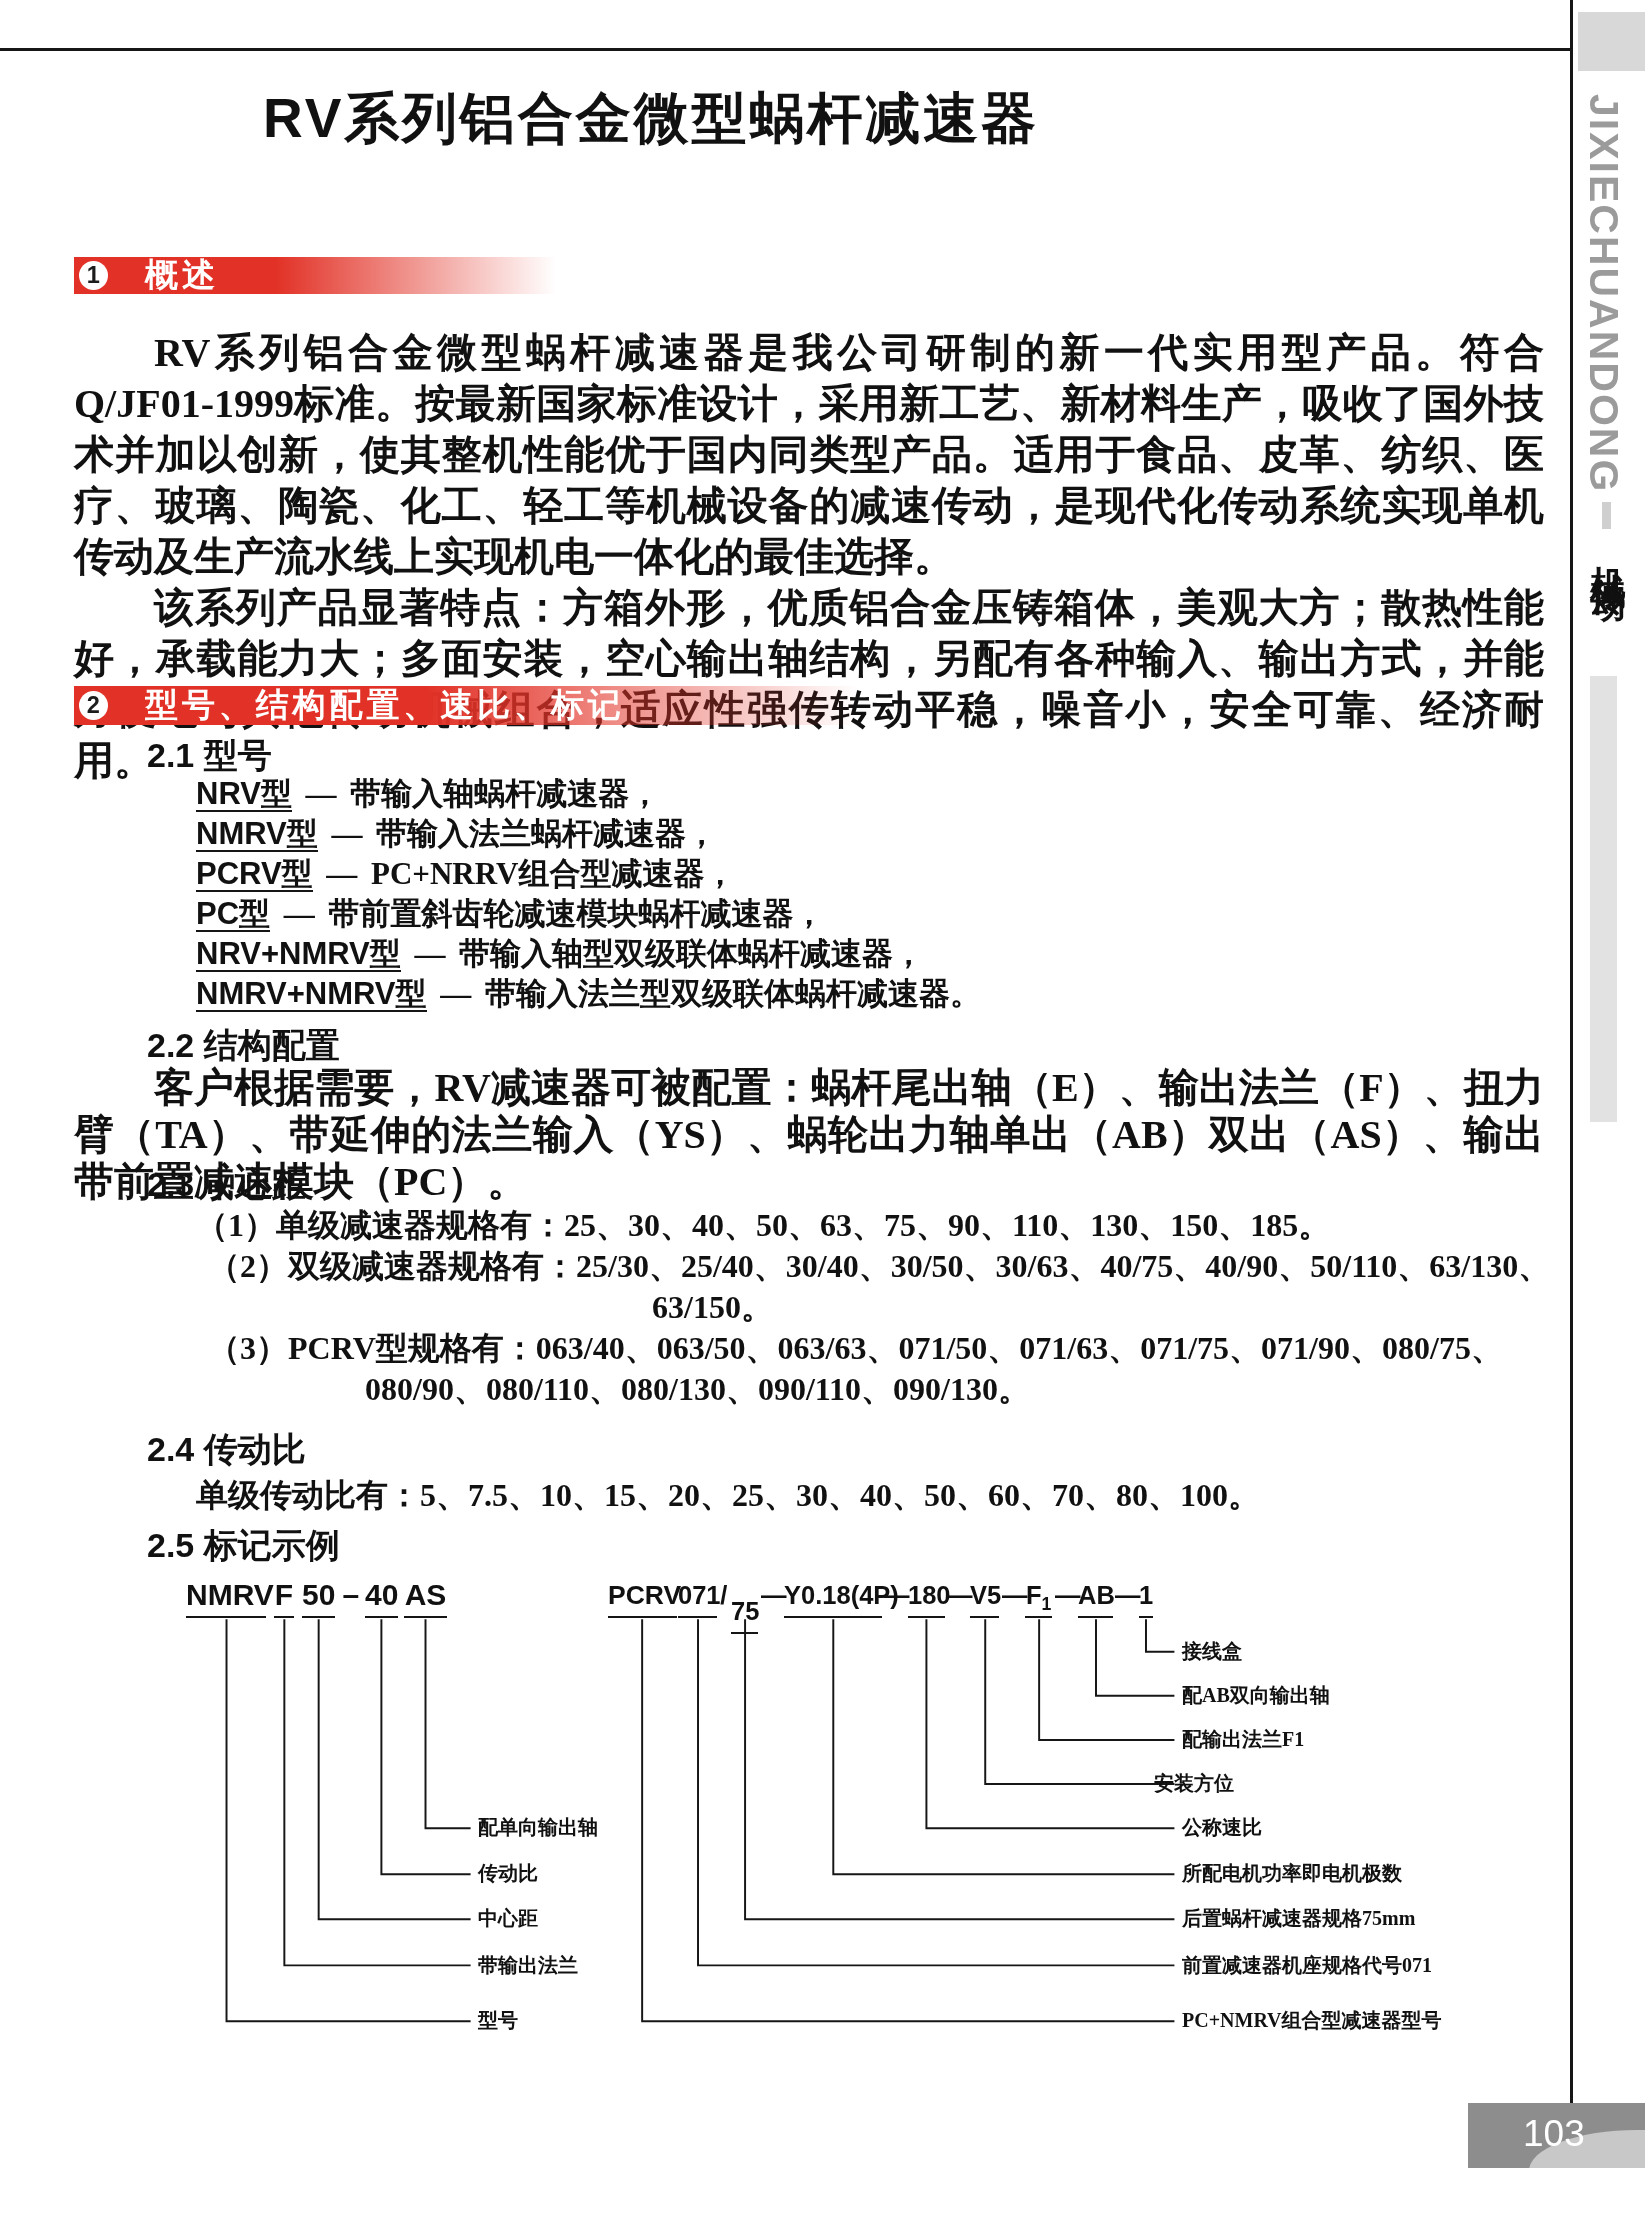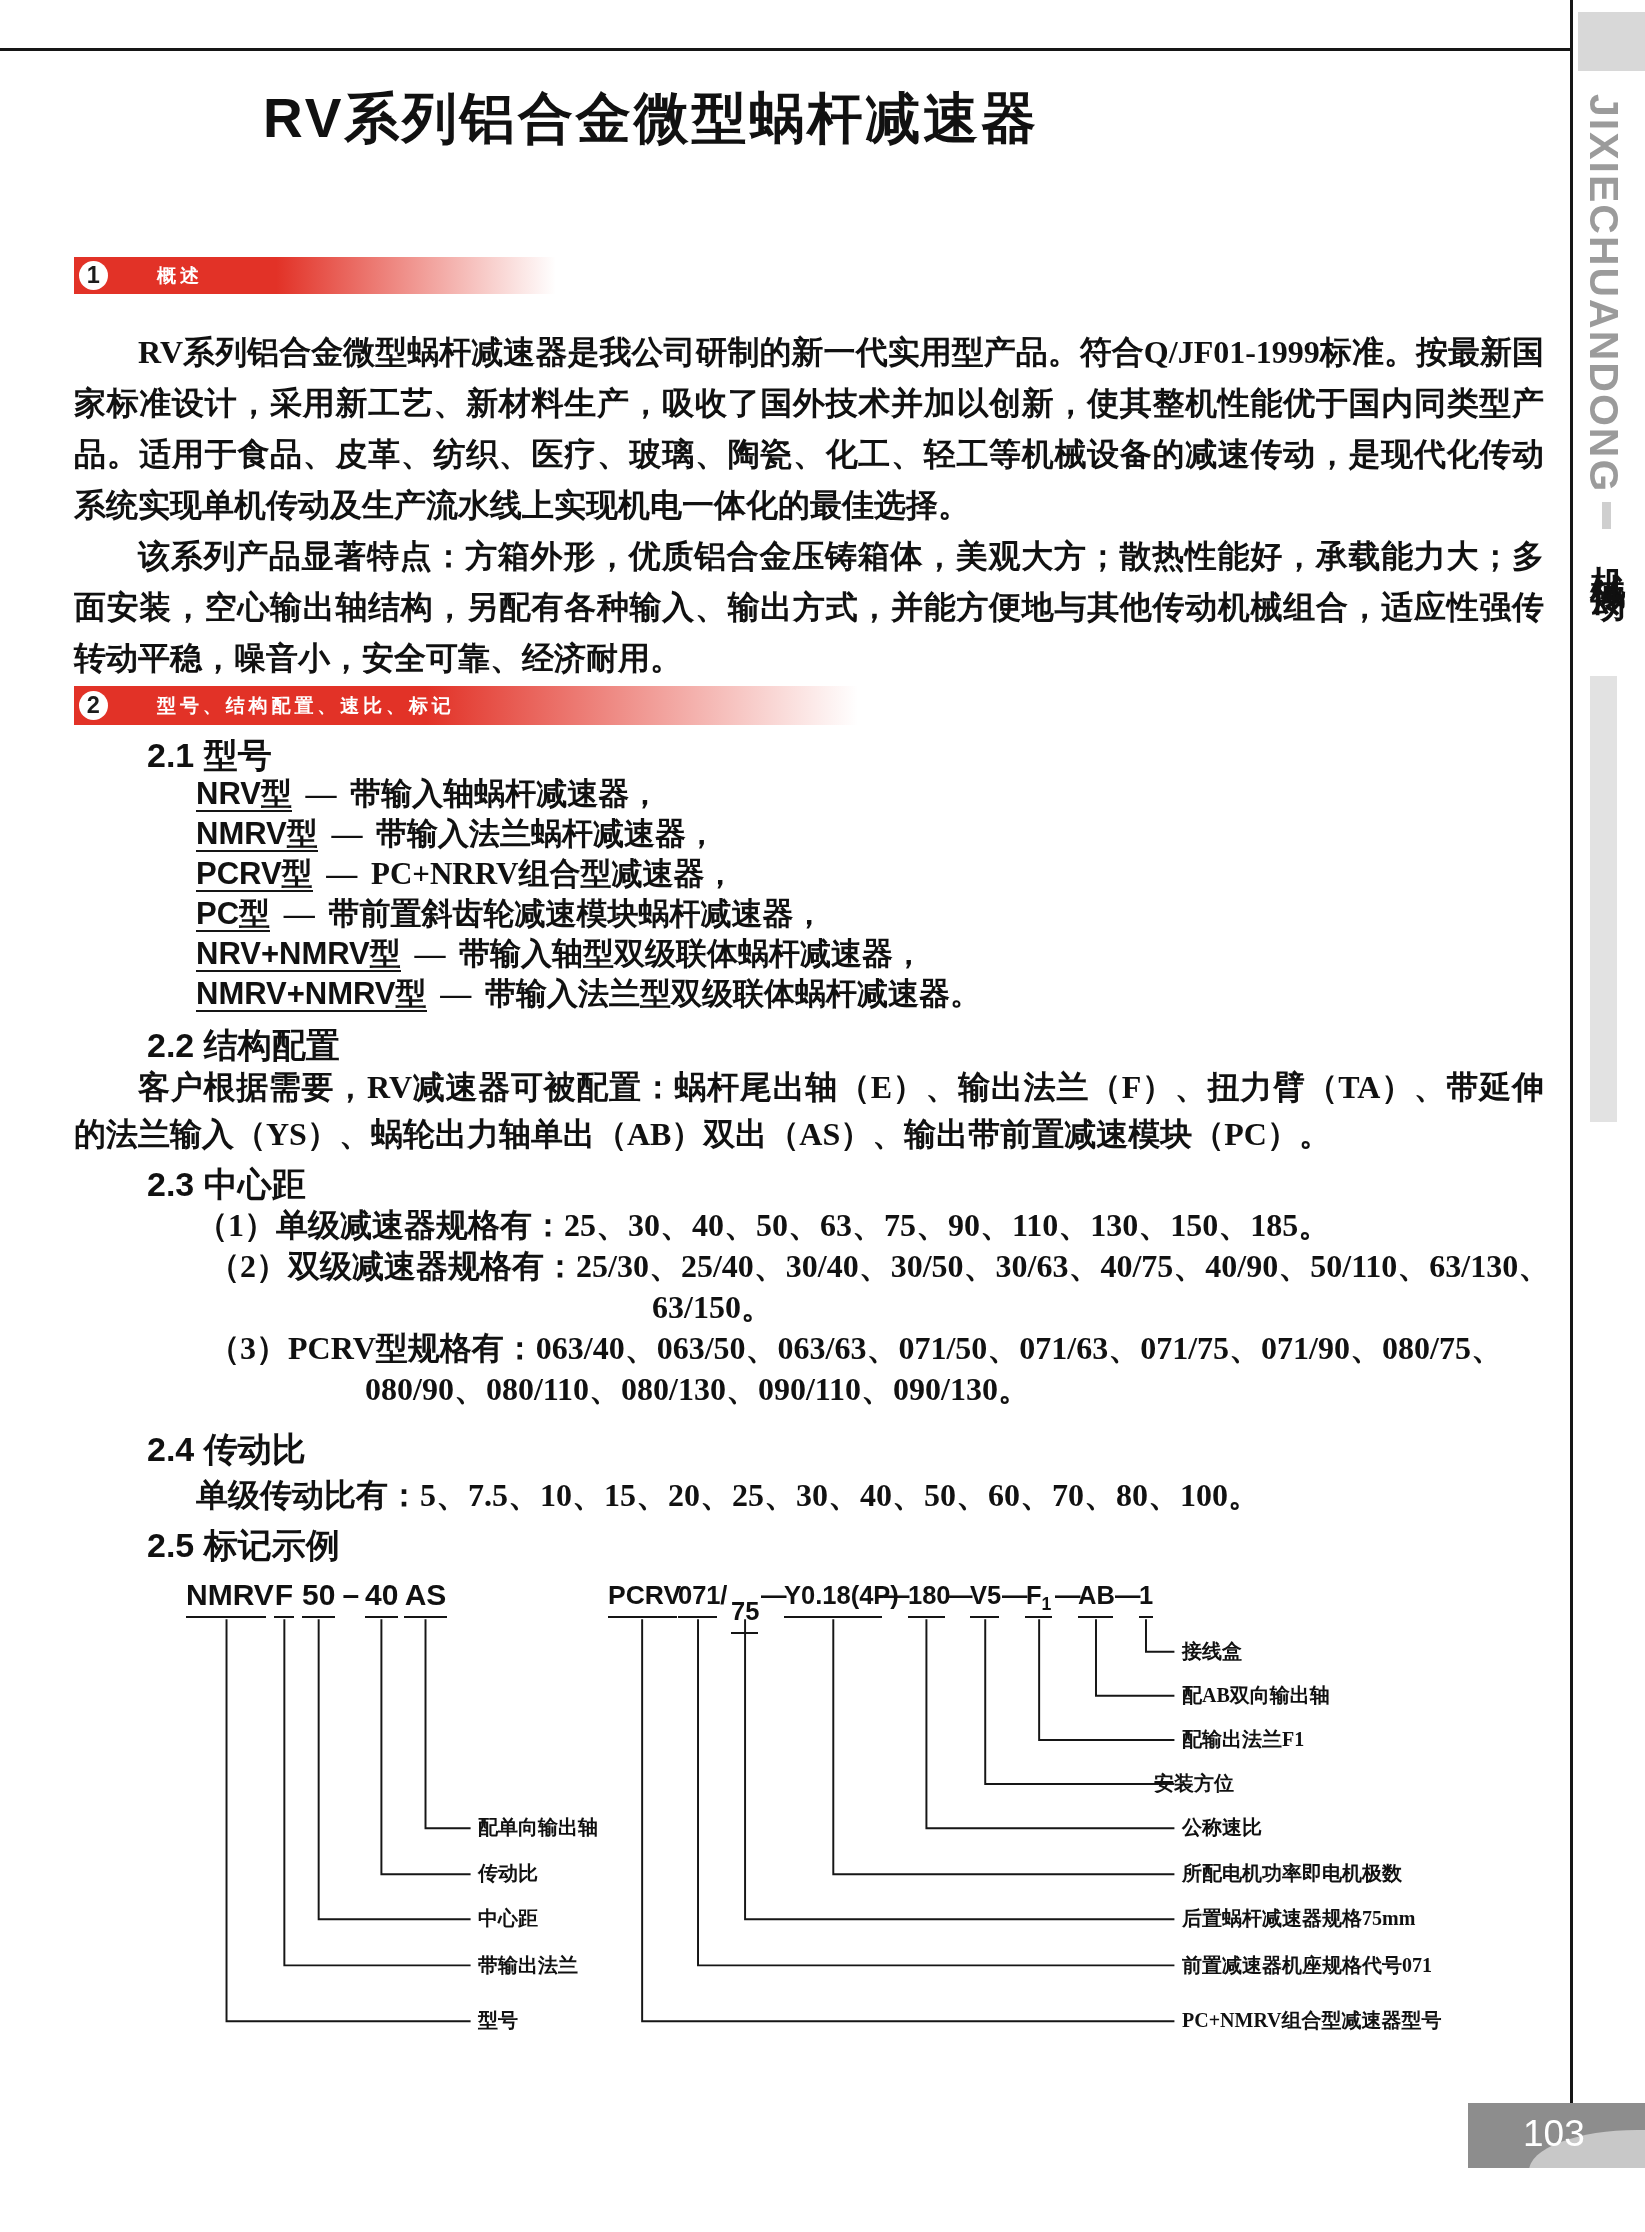--- a/index.html
+++ b/index.html
@@ -15,25 +15,25 @@
              font-weight:900;font-size:55px;letter-spacing:2.9px;white-space:nowrap;}
 
   
   .secbar{position:absolute;height:39px;}
   .secbar .grad{position:absolute;inset:0;}
   .secbar .badge{position:absolute;left:4.9px;top:4.9px;width:29px;height:29px;border-radius:50%;background:#fff;
                  text-align:center;line-height:29px;font-family:"Liberation Sans","DejaVu Sans",sans-serif;
                  font-weight:bold;font-size:23.5px;color:#1c1c1c;}
   .secbar .bartitle{position:absolute;left:71px;top:0;height:100%;display:flex;align-items:center;
                  color:#fff;font-family:"Liberation Sans","DejaVu Sans",sans-serif;font-weight:bold;
-                 font-size:19px;letter-spacing:3.9px;white-space:nowrap;margin-left:12px;}
+                 font-size:33px;letter-spacing:3.9px;white-space:nowrap;}
 
   
   .bodyblock{position:absolute;left:74px;width:1470px;text-align:justify;}
-  .bodyblock p{margin:0;text-indent:2em;font-size:32px;line-height:51px;font-weight:bold;}
+  .bodyblock p{margin:0;text-indent:2em;font-size:40px;line-height:51px;font-weight:bold;}
 
   .subhead{position:absolute;font-family:"Liberation Sans","DejaVu Sans",sans-serif;
            font-weight:bold;font-size:34px;white-space:nowrap;}
 
   .modellist{position:absolute;left:196px;top:774px;}
   .modellist .mrow{height:40px;line-height:40px;white-space:nowrap;font-size:31px;}
   .modellist .mname{font-family:"Liberation Sans","DejaVu Sans",sans-serif;font-weight:bold;
                     display:inline-block;border-bottom:2.9px solid #151515;line-height:33px;}
   .modellist .msep{padding:0 13.7px;font-weight:bold;}
   .modellist .mdesc{font-weight:bold;}

